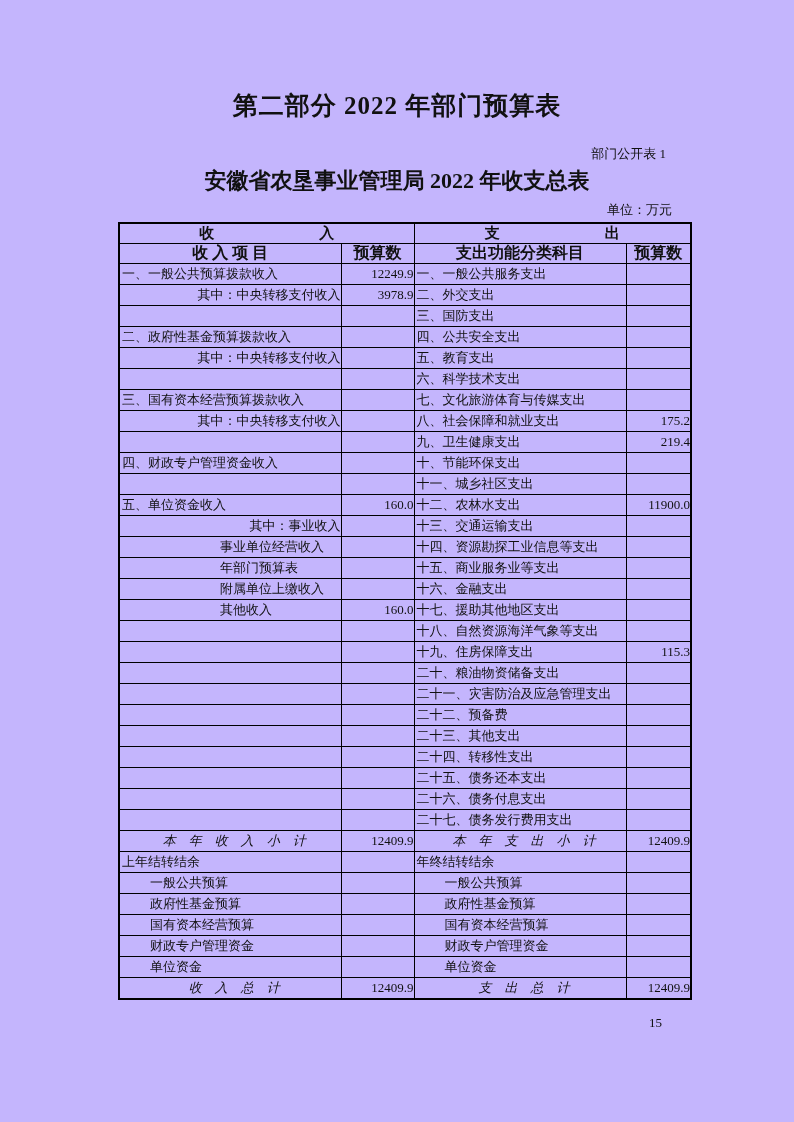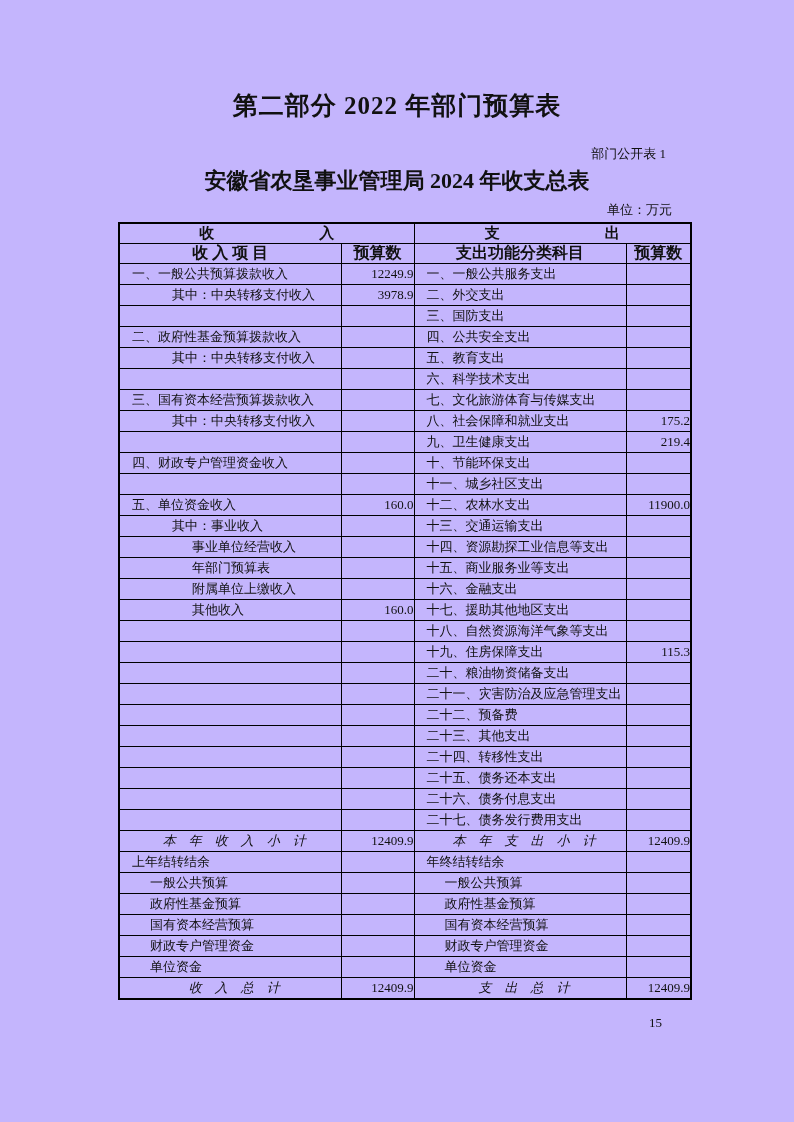--- a/index.html
+++ b/index.html
@@ -68,43 +68,43 @@
     overflow: hidden;
   }
   table.budget thead th {
     font-weight: bold;
     text-align: center;
     height: 19px;
   }
   table.budget thead tr.group-row th { font-size: 15px; margin-top: 22px; }
   table.budget thead tr.col-row th   { font-size: 16px; }
   td.label { text-align: left; }
-  td.label.ind0 { padding-left: 12px; }
+  td.label.ind0 { padding-left: 2px; }
   td.label.ind1 { padding-left: 30px; }
-  td.label.ind2 { padding-left: 52px; }
-  td.label.ind3 { padding-left: 72px; }
+  td.label.ind2 { padding-left: 52px; text-align: right; }
+  td.label.ind3 { padding-left: 100px; }
   td.label.center { text-align: center; padding-left: 8px; font-style: italic; }
   td.value { text-align: right; padding-right: 6px; }
   .page-num {
     text-align: right;
     padding-right: 132px;
     font-size: 13px;
     margin-top: 15px;
   }
 </style>
 </head>
 <body>
 
 <div class="sheet">
 
   <div class="part-title">第二部分 2022 年部门预算表</div>
 
   <div class="table-label">部门公开表 1</div>
 
-  <div class="table-title">安徽省农垦事业管理局 2024 年收支总表</div>
+  <div class="table-title">安徽省农垦事业管理局 2022 年收支总表</div>
 
   <div class="unit-note">单位：万元</div>
 
   <table class="budget">
     <colgroup>
       <col class="c-income-label">
       <col class="c-income-value">
       <col class="c-expense-label">
       <col class="c-expense-value">
     </colgroup>

